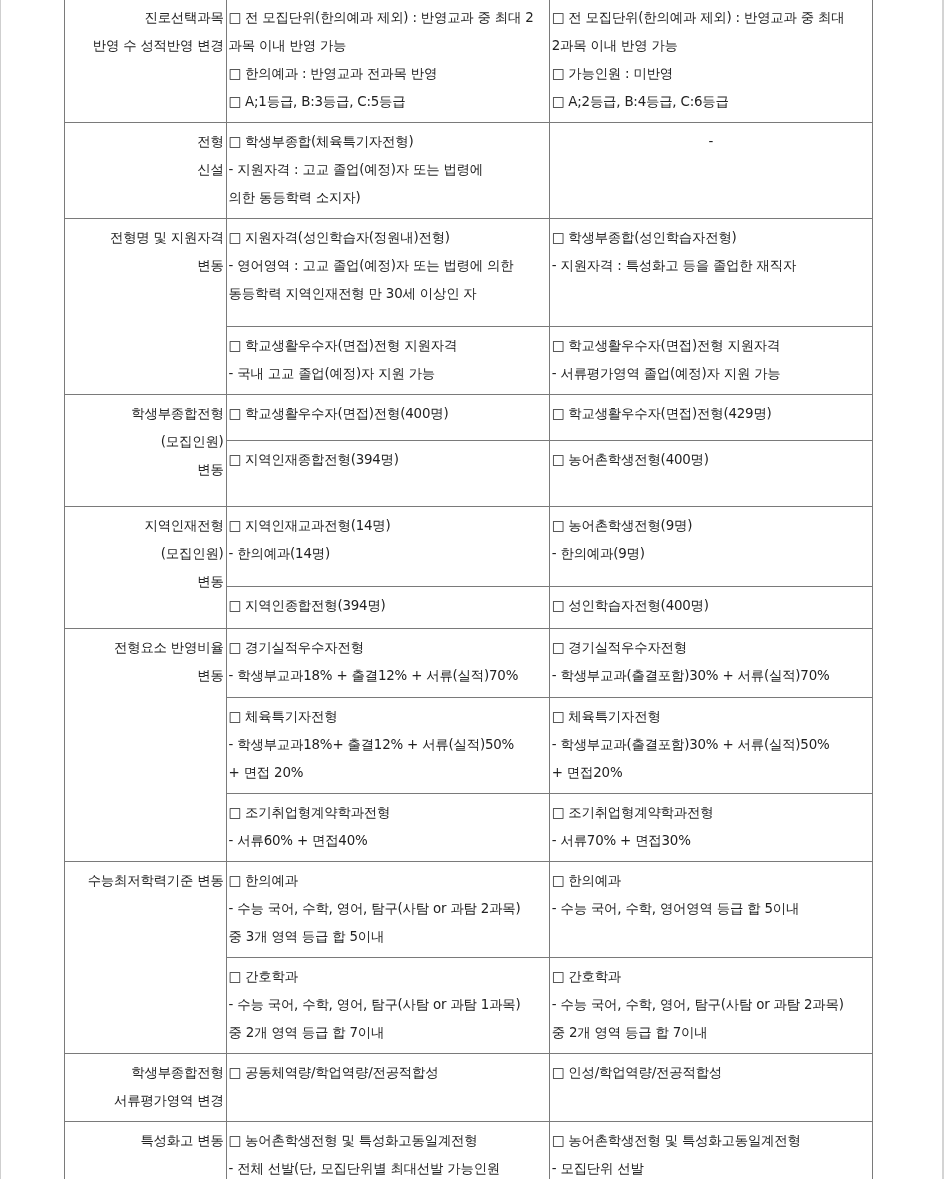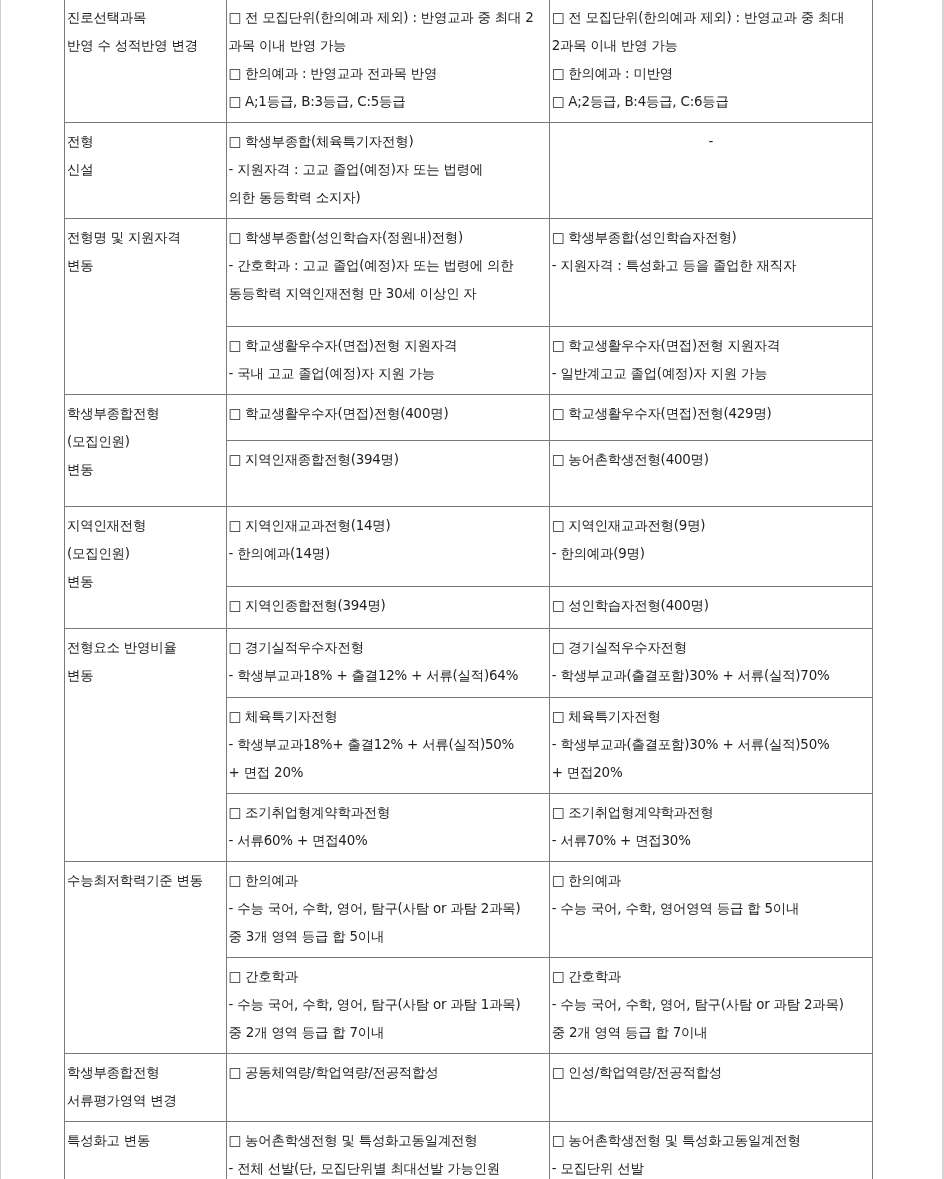--- a/index.html
+++ b/index.html
@@ -35,21 +35,21 @@
   }
   table.doc td {
     border: 1.5px solid #7a7a7a;
     vertical-align: top;
     padding: 5px 2px 6px 2px;
     line-height: 28px;
     word-break: keep-all;
     overflow: hidden;
   }
   td.label {
-    text-align: left;
+    text-align: right;
     padding-left: 0; padding-right: 0;
   }
   td.dash { text-align: center; }
   .line { display: block; white-space: nowrap; }
   .col1 { width: 161px; }
   .col2 { width: 322px; }
   .col3 { width: 322px; }
 </style>
 </head>
 <body>
@@ -72,21 +72,21 @@
       </td>
       <td>
         <span class="line">□ 전 모집단위(한의예과 제외) : 반영교과 중 최대 2</span>
         <span class="line">과목 이내 반영 가능</span>
         <span class="line">□ 한의예과 : 반영교과 전과목 반영</span>
         <span class="line">□ A;1등급, B:3등급, C:5등급</span>
       </td>
       <td>
         <span class="line">□ 전 모집단위(한의예과 제외) : 반영교과 중 최대</span>
         <span class="line">2과목 이내 반영 가능</span>
-        <span class="line">□ 한의예과 : 미반영</span>
+        <span class="line">□ 가능인원 : 미반영</span>
         <span class="line">□ A;2등급, B:4등급, C:6등급</span>
       </td>
     </tr>
 
     <tr style="height:92px">
       <td class="label">
         <span class="line">전형</span>
         <span class="line">신설</span>
       </td>
       <td>
@@ -98,37 +98,37 @@
         <span class="line">-</span>
       </td>
     </tr>
 
     <tr style="height:108px">
       <td class="label" rowspan="2">
         <span class="line">전형명 및 지원자격</span>
         <span class="line">변동</span>
       </td>
       <td>
-        <span class="line">□ 학생부종합(성인학습자(정원내)전형)</span>
-        <span class="line">- 간호학과 : 고교 졸업(예정)자 또는 법령에 의한</span>
+        <span class="line">□ 지원자격(성인학습자(정원내)전형)</span>
+        <span class="line">- 영어영역 : 고교 졸업(예정)자 또는 법령에 의한</span>
         <span class="line">동등학력 지역인재전형 만 30세 이상인 자</span>
       </td>
       <td>
         <span class="line">□ 학생부종합(성인학습자전형)</span>
         <span class="line">- 지원자격 : 특성화고 등을 졸업한 재직자</span>
       </td>
     </tr>
     <tr style="height:68px">
       <td>
         <span class="line">□ 학교생활우수자(면접)전형 지원자격</span>
         <span class="line">- 국내 고교 졸업(예정)자 지원 가능</span>
       </td>
       <td>
         <span class="line">□ 학교생활우수자(면접)전형 지원자격</span>
-        <span class="line">- 일반계고교 졸업(예정)자 지원 가능</span>
+        <span class="line">- 서류평가영역 졸업(예정)자 지원 가능</span>
       </td>
     </tr>
 
     <tr style="height:46px">
       <td class="label" rowspan="2">
         <span class="line">학생부종합전형</span>
         <span class="line">(모집인원)</span>
         <span class="line">변동</span>
       </td>
       <td>
@@ -151,41 +151,41 @@
       <td class="label" rowspan="2">
         <span class="line">지역인재전형</span>
         <span class="line">(모집인원)</span>
         <span class="line">변동</span>
       </td>
       <td>
         <span class="line">□ 지역인재교과전형(14명)</span>
         <span class="line">- 한의예과(14명)</span>
       </td>
       <td>
-        <span class="line">□ 지역인재교과전형(9명)</span>
+        <span class="line">□ 농어촌학생전형(9명)</span>
         <span class="line">- 한의예과(9명)</span>
       </td>
     </tr>
     <tr style="height:42px">
       <td>
         <span class="line">□ 지역인종합전형(394명)</span>
       </td>
       <td>
         <span class="line">□ 성인학습자전형(400명)</span>
       </td>
     </tr>
 
     <tr style="height:69px">
       <td class="label" rowspan="3">
         <span class="line">전형요소 반영비율</span>
         <span class="line">변동</span>
       </td>
       <td>
         <span class="line">□ 경기실적우수자전형</span>
-        <span class="line">- 학생부교과18% + 출결12% + 서류(실적)64%</span>
+        <span class="line">- 학생부교과18% + 출결12% + 서류(실적)70%</span>
       </td>
       <td>
         <span class="line">□ 경기실적우수자전형</span>
         <span class="line">- 학생부교과(출결포함)30% + 서류(실적)70%</span>
       </td>
     </tr>
     <tr style="height:93px">
       <td>
         <span class="line">□ 체육특기자전형</span>
         <span class="line">- 학생부교과18%+ 출결12% + 서류(실적)50%</span>

